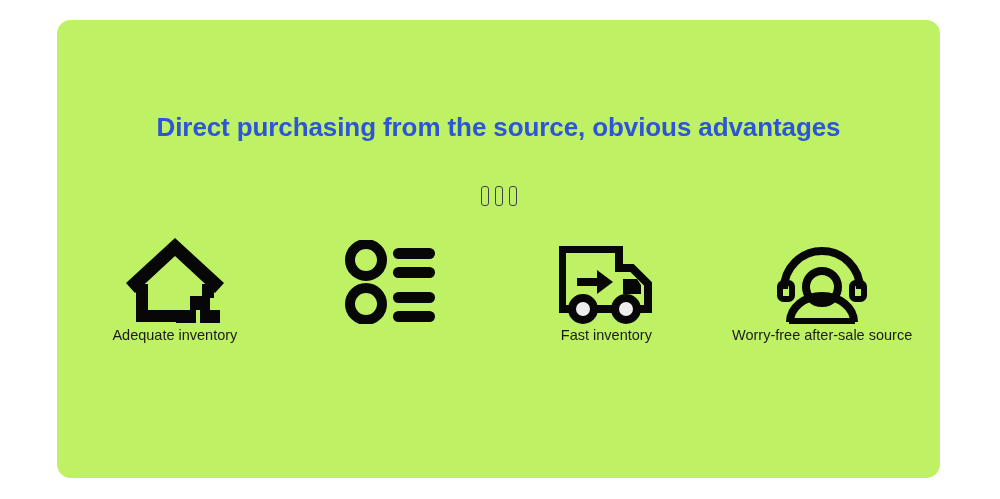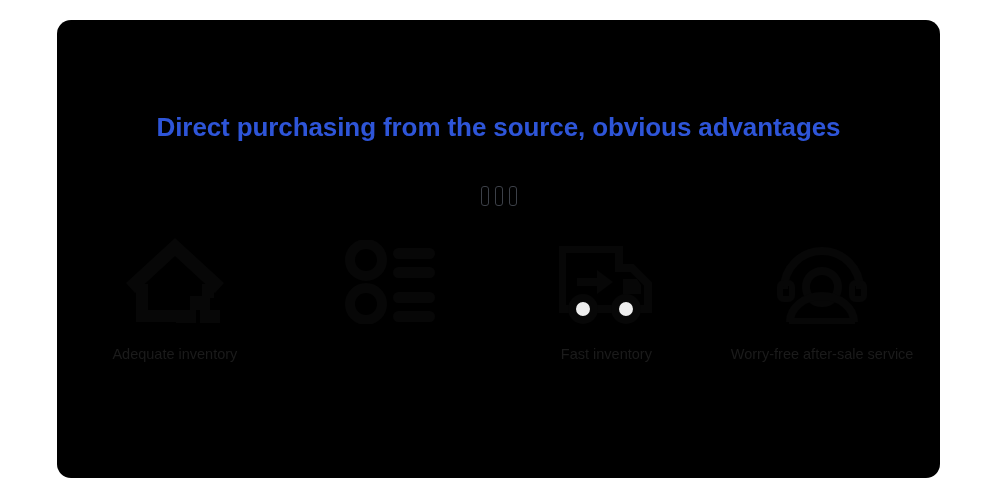--- a/index.html
+++ b/index.html
@@ -22,21 +22,21 @@
     background: #ffffff;
   }
 
   
   .promo-card {
     position: absolute;
     left: 57px;
     top: 20px;
     width: 883px;
     height: 458px;
-    background: #000000;
+    background: #bef264;
     border-radius: 14px;
     box-sizing: border-box;
   }
 
   
   .headline {
     position: absolute;
     left: 0;
     top: 92px;
     width: 100%;
@@ -89,21 +89,21 @@
   .feature-icon {
     height: 92px;
     display: flex;
     align-items: flex-end;
     justify-content: center;
   }
   .feature-icon svg {
     display: block;
   }
   .feature-label {
-    margin-top: 23px;
+    margin-top: 4px;
     font-size: 14.5px;
     color: #1b1b1b;
     text-align: center;
     white-space: nowrap;
     line-height: 1;
   }
 </style>
 </head>
 <body>
 
@@ -179,17 +179,17 @@
 
           <rect x="4" y="41" width="12" height="16" rx="3.5" stroke="#070707" stroke-width="6" fill="none"></rect>
           <rect x="76" y="41" width="12" height="16" rx="3.5" stroke="#070707" stroke-width="6" fill="none"></rect>
 
           <circle cx="46" cy="45" r="16" stroke="#070707" stroke-width="8" fill="none"></circle>
 
           <path d="M14 80 A32 26 0 0 1 78 80" stroke="#070707" stroke-width="8" fill="none"></path>
           <path d="M13 80 H79" stroke="#070707" stroke-width="8"></path>
         </svg>
       </div>
-      <div class="feature-label">Worry-free after-sale service</div>
+      <div class="feature-label">Worry-free after-sale source</div>
     </div>
 
   </div>
 </div>
 
 </body></html>

